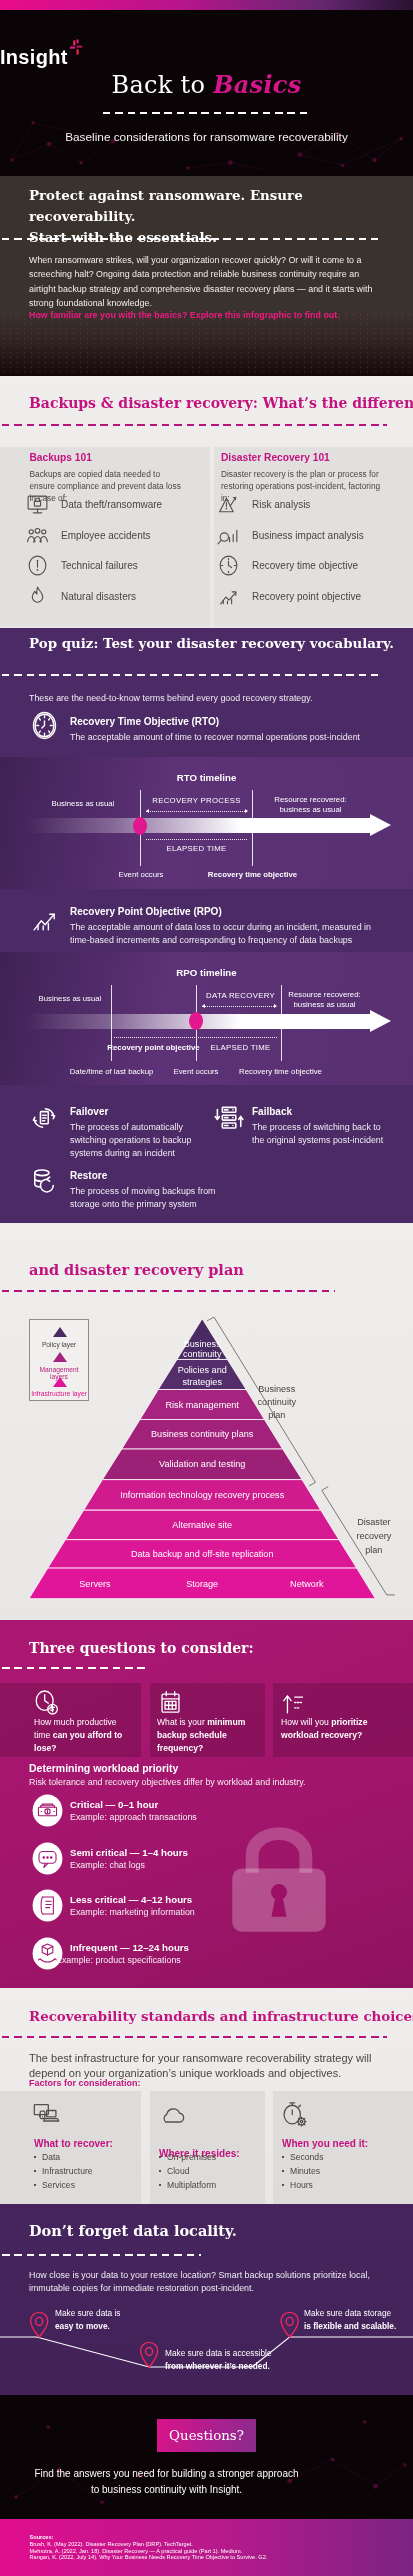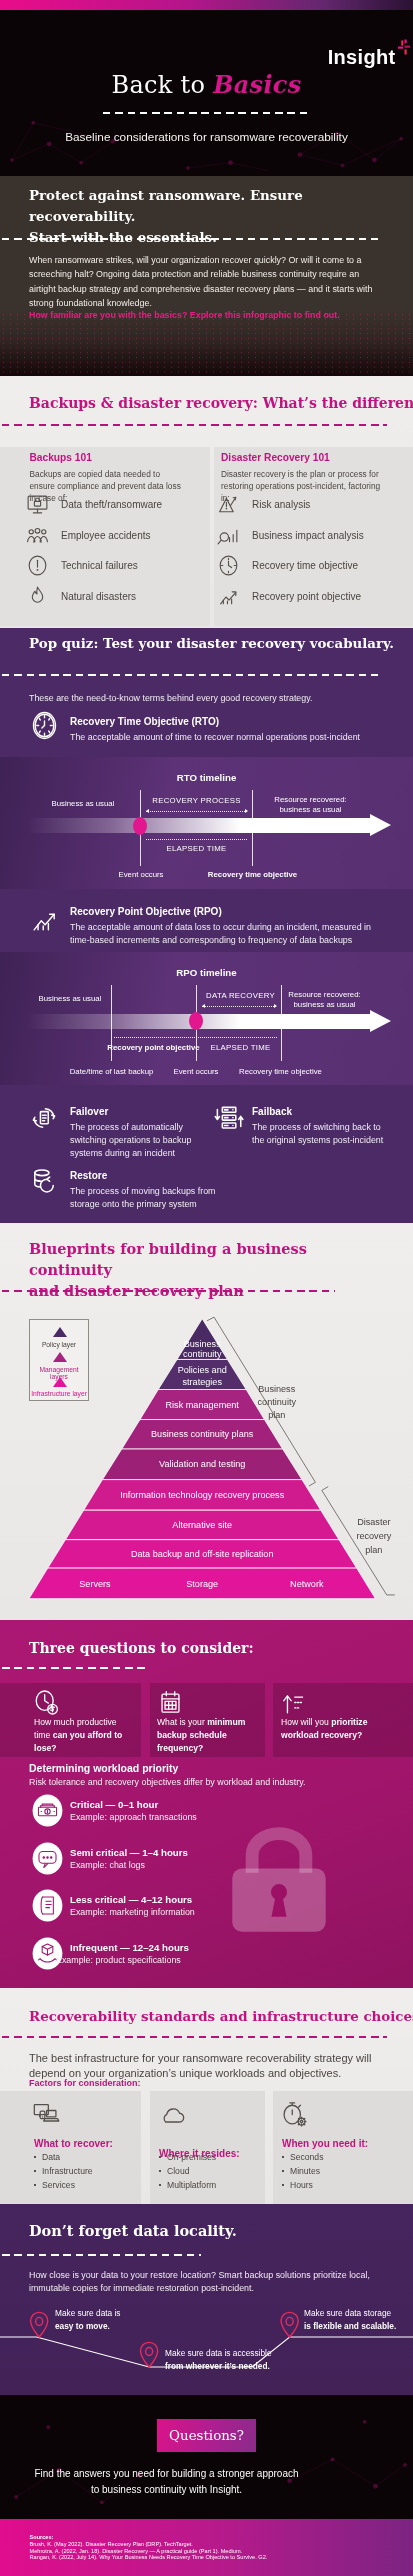--- a/index.html
+++ b/index.html
@@ -112,21 +112,21 @@
       <circle cx="560" cy="80" r="4"></circle>
         <circle cx="630" cy="40" r="3"></circle>
         <circle cx="700" cy="90" r="4"></circle>
         <circle cx="750" cy="50" r="3"></circle>
         <circle cx="640" cy="100" r="3"></circle>
       <circle cx="350" cy="105" r="3"></circle>
         <circle cx="430" cy="95" r="4"></circle>
         <path d="M350 105 430 95 500 110" fill="none"></path>
     </g>
   </svg>
-  <div class="abs" style="left:0;top:29.5px;width:413px;text-align:right">
+  <div class="abs" style="left:0;top:29.5px;width:413px;text-align:left">
     <span class="logo">Insight</span><svg width="16" height="17" viewBox="0 0 34 34" style="vertical-align:7.5px;margin-left:1.6px">
       <rect x="9" y="2" width="4.5" height="11" fill="#ef2a52"></rect>
       <rect x="16" y="0" width="4.5" height="8" fill="#e6158c"></rect>
       <rect x="2" y="15" width="11" height="4.5" fill="#e6158c"></rect>
       <rect x="16" y="13" width="12" height="4.5" fill="#b11657"></rect>
       <rect x="16" y="21" width="4.5" height="11" fill="#ef2a52"></rect>
     </svg>
   </div>
   <div class="abs serif hdr-title c" style="left:0;top:60px;width:413px">
     <span>Back to </span><span class="em">Basics</span>
@@ -329,21 +329,21 @@
         <path d="M17 14h.01M17 22h.01"></path>
         <path d="M37 29a9 9 0 1 1-9-9M28 20l4-3M28 20l4 3"></path>
       </svg>
   </div>
   <div class="abs vtitle" style="left:70px;top:542px">Restore</div>
   <div class="abs vdesc" style="left:70px;top:557px;width:150px">The process of moving backups from storage onto the primary system</div>
 </div>
 
 <div class="sec light blue">
   <div class="abs serif" style="left:29px;top:15px;width:365px;font-size:14.5px;font-weight:bold;color:var(--mag);line-height:1.45">
-    <span>Blueprints for building a business continuity</span><br>
+    <br>
     <span>and disaster recovery plan</span>
   </div>
   <div class="abs dashes" style="--dc:#b5127b;left:1.6px;top:67px;width:333px"></div>
 
   <div class="abs legend" style="left:29px;top:96px;height:82px">
     <div class="tri abs" style="left:22.5px;top:7.5px;border-bottom:10.7px solid #4a2a62"></div>
     <div class="leg-lbl abs" style="top:21.5px;color:#474240">Policy layer</div>
     <div class="tri abs" style="left:22.5px;top:32px;border-bottom:10.7px solid #a62480"></div>
     <div class="leg-lbl abs" style="top:46px;color:#b5217e">Management layers</div>
     <div class="tri abs" style="left:22.5px;top:57px;border-bottom:10.7px solid #e11599"></div>

